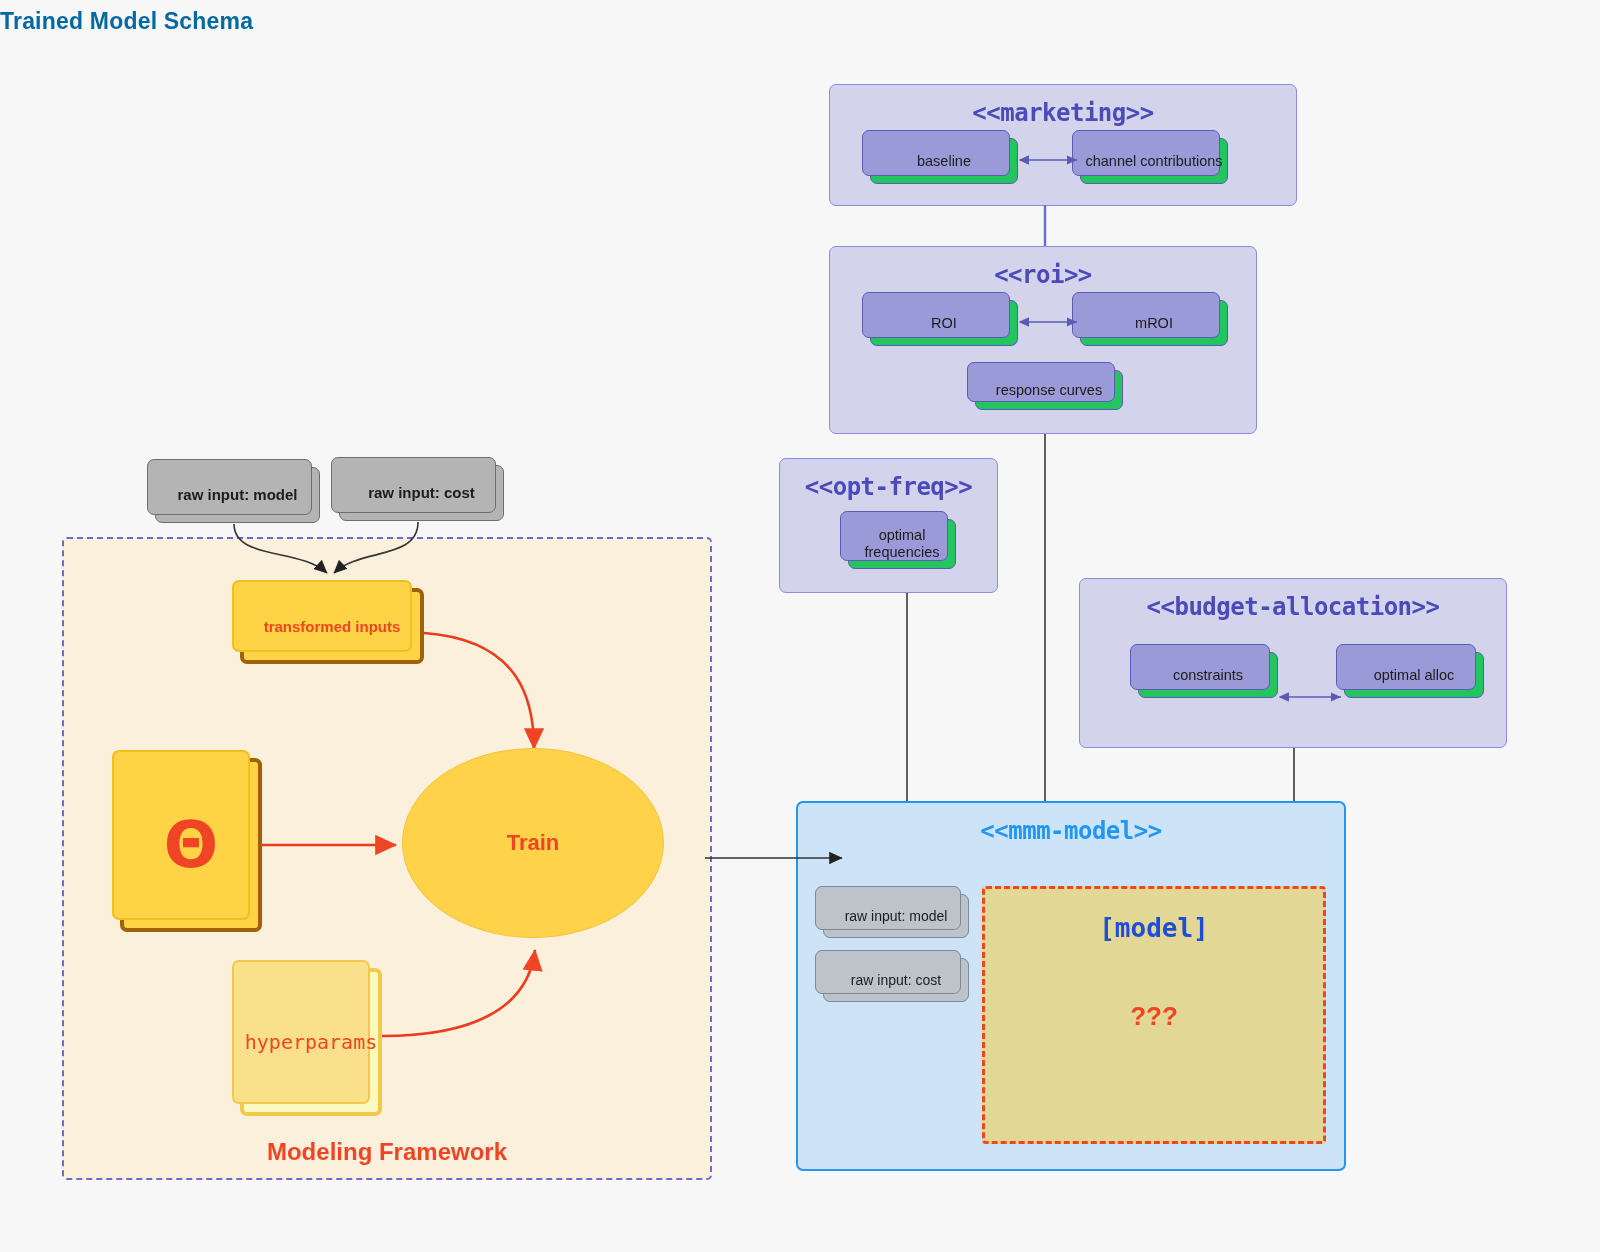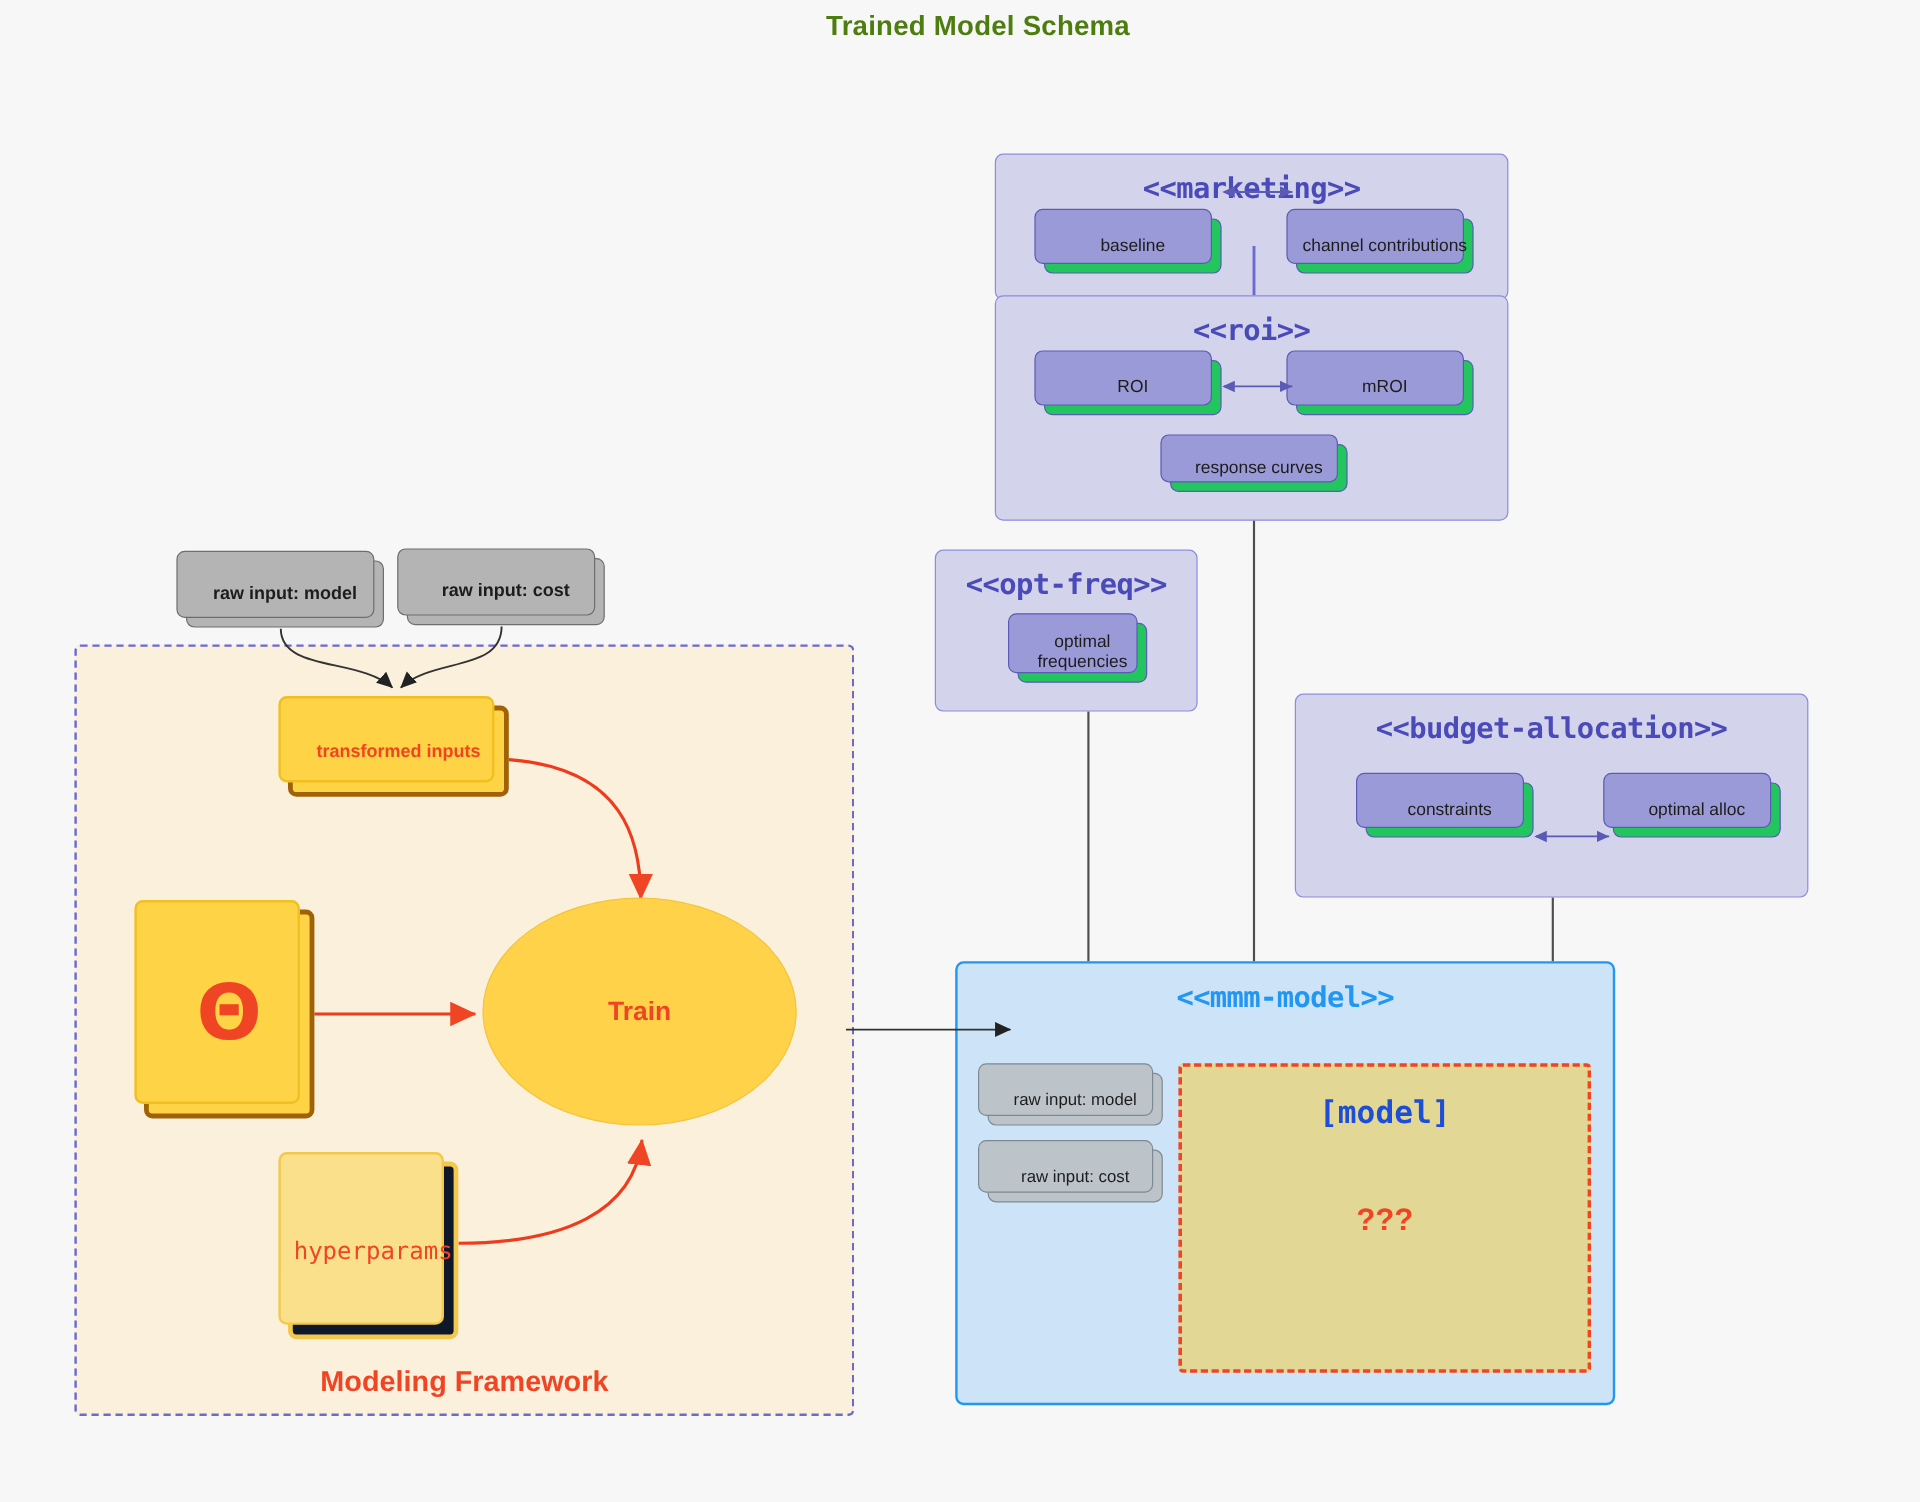--- a/index.html
+++ b/index.html
@@ -7,24 +7,23 @@
     width: 1600px; height: 1252px;
     background: #f7f7f7;
     font-family: "Liberation Sans", sans-serif;
     overflow: hidden;
   }
   #stage { position: relative; width: 1600px; height: 1252px; }
 
   
   .page-title {
     position: absolute; left: 0; top: 8px; width: 1566px;
-    text-align: center;
-    font-size: 23px; font-weight: bold; color: #4d7c0f;
+    text-align: left;
+    font-size: 23px; font-weight: bold; color: #0369a1;
     letter-spacing: .2px;
-    margin-left: 32px;
   }
 
   
   .pkg {
     position: absolute;
     border-radius: 7px;
     border: 1.6px solid #8c8ce0;
     background: #d3d3ec;
   }
   .pkg.blue { border-color: #2196f3; background: #cde3f7; border-width: 2px; }
@@ -77,21 +76,21 @@
   }
   .ycard::before {
     content: "";
     position: absolute; left: -12px; top: -12px;
     width: 100%; height: 100%;
     border-radius: 7px;
     border: 2px solid #f0c020;
     background: #ffd346;
     z-index: -1;
   }
-  .ycard.pale { background: #0f172a; border-color: #f2c94c; }
+  .ycard.pale { background: #fef9c3; border-color: #f2c94c; }
   .ycard.pale::before { background: #fae08a; border-color: #f2c94c; }
 
   .mf-region {
     position: absolute;
     border: 2px dashed #6a6ad0;
     background: #faf0dc;
     border-radius: 5px;
   }
   .mf-label {
     position: absolute;
@@ -190,21 +189,21 @@
 
     <path d="M424,633 C520,640 534,700 534,749" fill="none" stroke="#ee3b1e" stroke-width="2.6" marker-end="url(#arrRed)"></path>
 
     <line x1="262" y1="845" x2="396" y2="845" stroke="#ee3b1e" stroke-width="2.6" marker-end="url(#arrRed)"></line>
 
     <path d="M382,1036 C470,1036 528,1010 535,950" fill="none" stroke="#ee3b1e" stroke-width="2.6" marker-end="url(#arrRed)"></path>
 
     <line x1="705" y1="858" x2="842" y2="858" stroke="#333" stroke-width="1.6" marker-end="url(#arrDark)"></line>
   </svg>
 
-  <div class="pkg" style="left:829px; top:84px; width:428px; height:122px;margin-top:44px;">
+  <div class="pkg" style="left:829px; top:84px; width:468px; height:122px;">
     <div class="pkg-title">&lt;&lt;marketing&gt;&gt;</div>
     <div class="card" style="left:40px; top:53px; width:148px; height:46px;">
       <span>baseline</span>
     </div>
     <div class="card" style="left:250px; top:53px; width:148px; height:46px;">
       <span>channel contributions</span>
     </div>
   </div>
 
   <div class="pkg" style="left:779px; top:458px; width:219px; height:135px;">

